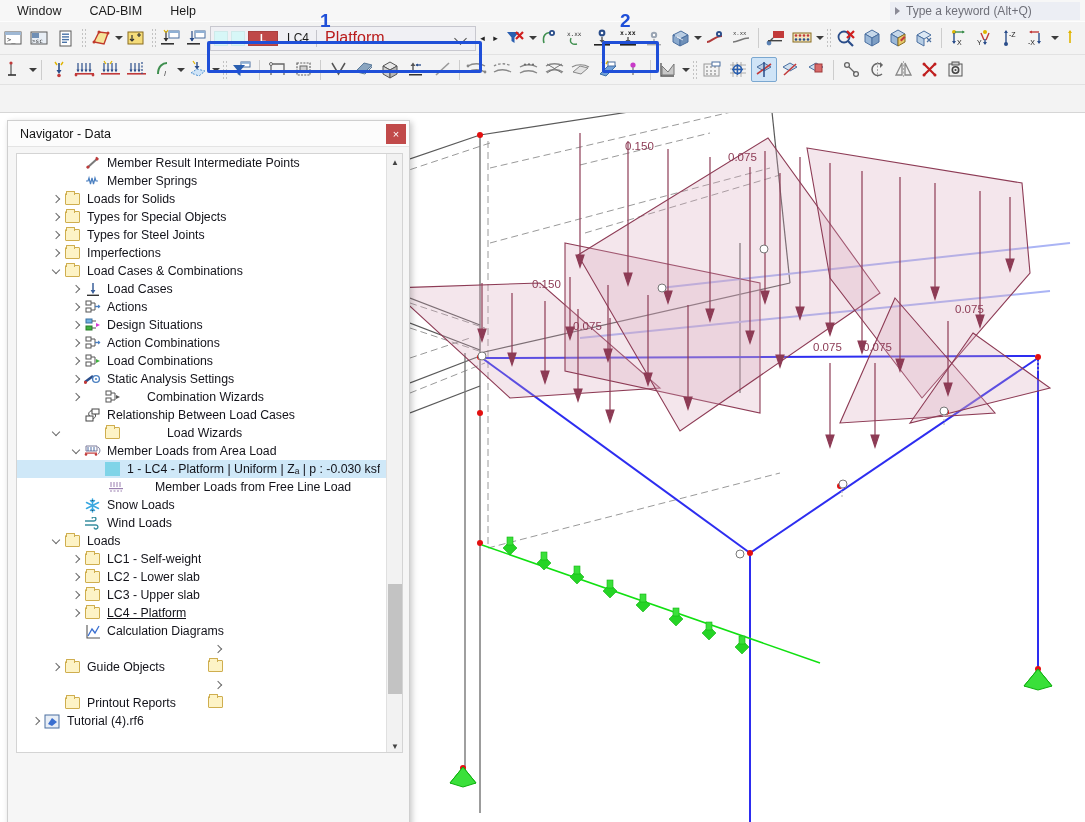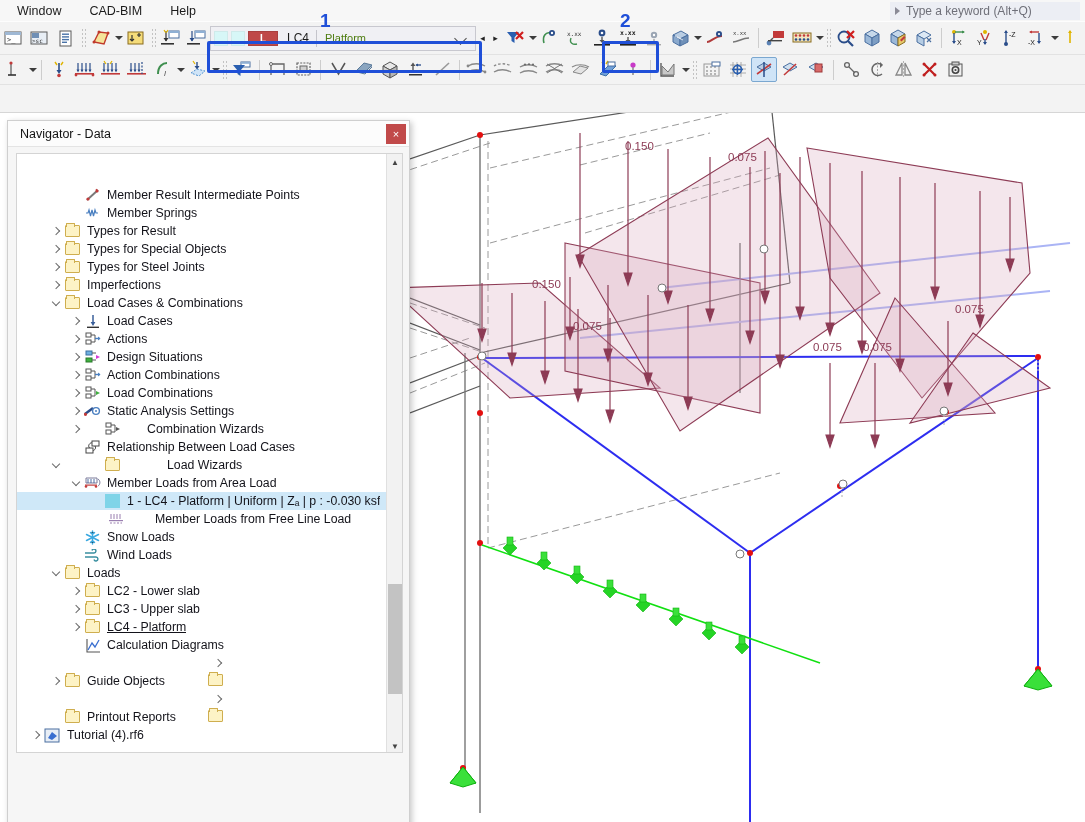--- a/index.html
+++ b/index.html
@@ -55,21 +55,21 @@
   
   .lc-combo {
     width:266px;height:25px;background:#f0f0f4;border:1px solid #c8c8cf;
     display:flex;align-items:center;padding:0 3px; flex:0 0 auto;
   }
   .sw { width:14px;height:15px;background:#d7f7f7;border:1px solid #cfeaea;margin-right:3px;}
   .sw.red { background:#bf4848;border-color:#a93f3f;color:#fff;font-size:10px;
             width:30px;display:flex;align-items:center;justify-content:center;font-weight:bold;}
   .lc-id { font-size:12px;color:#1b1b1b;margin:0 7px 0 6px; }
   .lc-div { width:1px;height:17px;background:#c4c4cb;margin-right:8px;}
-  .lc-name { font-size:11px;color:#4d7c0f; flex:1; }
+  .lc-name { font-size:16px;color:#b91c1c; flex:1; }
   .lc-chev { width:14px;height:14px;position:relative;margin-right:4px;}
   .lc-chev:after{content:"";position:absolute;left:2px;top:3px;width:8px;height:8px;
     border-left:1.6px solid #4a4a4a;border-bottom:1.6px solid #4a4a4a;transform:rotate(-45deg);}
   .navarrow{width:13px;height:24px;display:flex;align-items:center;justify-content:center;
     font-size:9px;color:#222;flex:0 0 auto;}
 
   
   .hilite { position:absolute; border:3px solid #1f4fd8; border-radius:2px; pointer-events:none; }
   .callout-num {
     position:absolute; font-size:19px; font-weight:bold; color:#1f4fd8;
@@ -86,21 +86,21 @@
     height:26px;background:#fcfcfc;border-bottom:1px solid #e4e4e4;
     display:flex;align-items:center;padding-left:12px;
   }
   .nav-title span{font-size:12.5px;color:#111;}
   .nav-close{
     position:absolute;right:3px;top:3px;width:20px;height:20px;background:#c14a4a;
     color:#fff;font-size:11px;display:flex;align-items:center;justify-content:center;cursor:pointer;
   }
   .nav-body{position:absolute;left:8px;top:32px;width:387px;height:600px;background:#fff;
             border:1px solid #d4d4d4;overflow:hidden;}
-  .tree{position:absolute;left:0;top:0;width:370px;margin-top:32px;}
+  .tree{position:absolute;left:0;top:0;width:370px;}
   .trow{
     height:18px;display:flex;align-items:center;font-size:12.3px;color:#13131a;
     white-space:nowrap;
   }
   .trow.sel{background:#cfe8f8;}
   .exp{width:14px;height:18px;display:flex;align-items:center;justify-content:center;flex:0 0 auto;}
   .exp i{display:block;width:6px;height:6px;border-right:1.5px solid #6a6a6a;border-bottom:1.5px solid #6a6a6a;}
   .exp.closed i{transform:rotate(-45deg);}
   .exp.open i{transform:rotate(45deg);margin-bottom:3px;}
   .ico{width:19px;height:16px;margin-right:5px;flex:0 0 auto;display:flex;align-items:center;justify-content:center;}
@@ -970,21 +970,21 @@
             </div>
             <div class="lbl">Member Springs</div>
           </div>
           <div class="trow" style="padding-left: 32px;">
             <div class="exp closed">
               <i></i>
             </div>
             <div class="ico">
               <span class="folder"></span>
             </div>
-            <div class="lbl">Types for Result</div>
+            <div class="lbl">Loads for Solids</div>
           </div>
           <div class="trow" style="padding-left: 32px;">
             <div class="exp closed">
               <i></i>
             </div>
             <div class="ico">
               <span class="folder"></span>
             </div>
             <div class="lbl">Types for Special Objects</div>
           </div>
@@ -1206,20 +1206,29 @@
             <div class="lbl">Wind Loads</div>
           </div>
           <div class="trow" style="padding-left: 32px;">
             <div class="exp open">
               <i></i>
             </div>
             <div class="ico">
               <span class="folder"></span>
             </div>
             <div class="lbl">Loads</div>
+          </div>
+          <div class="trow" style="padding-left: 52px;">
+            <div class="exp closed">
+              <i></i>
+            </div>
+            <div class="ico">
+              <span class="folder"></span>
+            </div>
+            <div class="lbl">LC1 - Self-weight</div>
           </div>
           <div class="trow" style="padding-left: 52px;">
             <div class="exp closed">
               <i></i>
             </div>
             <div class="ico">
               <span class="folder"></span>
             </div>
             <div class="lbl">LC2 - Lower slab</div>
           </div>

